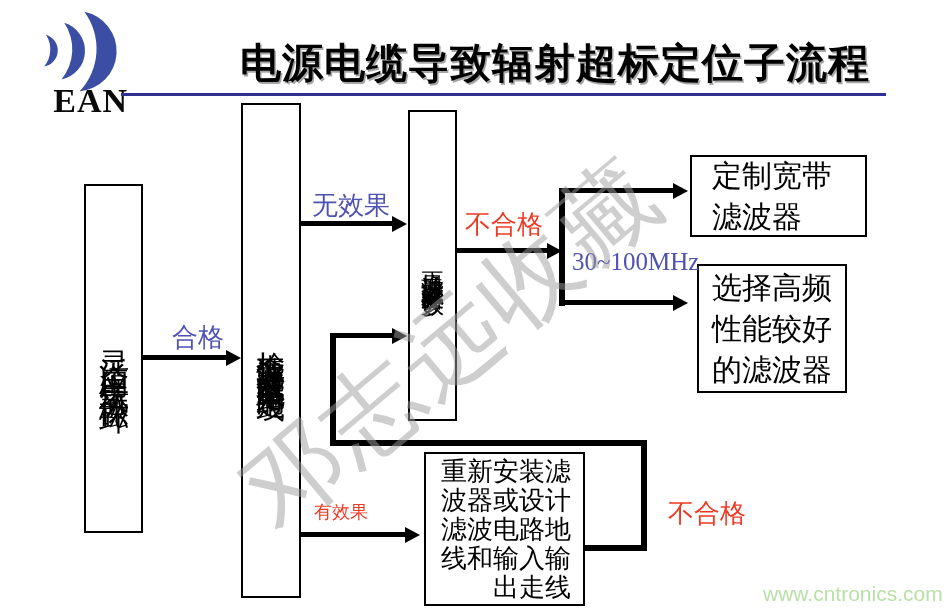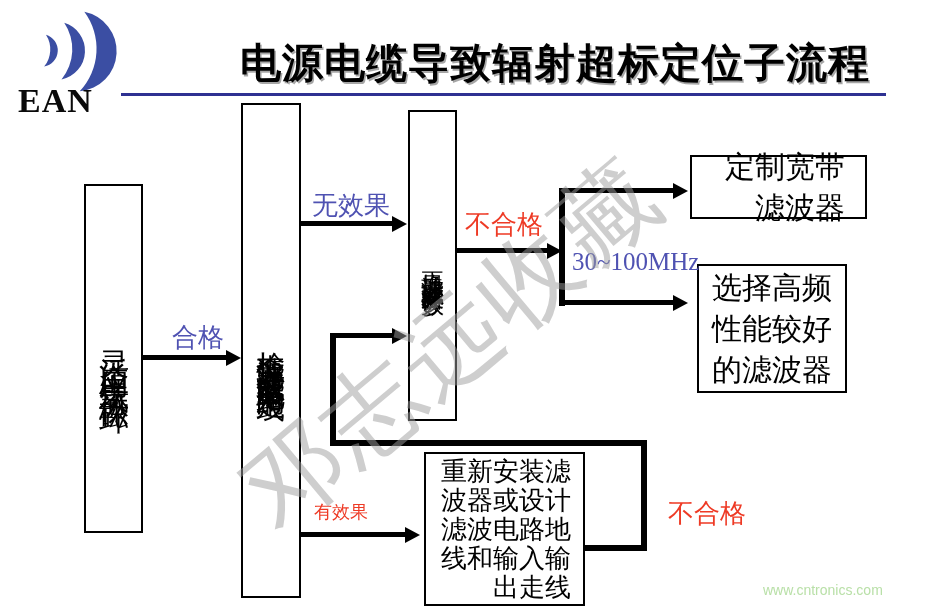--- a/index.html
+++ b/index.html
@@ -13,21 +13,21 @@
     font-family: "Liberation Serif", "DejaVu Serif", serif;
   }
 
   
   #logo { position: absolute; left: 18px; top: 8px; width: 110px; height: 112px; }
   #logo svg { position: absolute; left: 6px; top: 2px; }
   #logo .logo-text {
     position: absolute; left: 0px; top: 74px; width: 110px;
     font-family: "Liberation Serif", serif;
     font-weight: bold; font-size: 34px; letter-spacing: 1px;
-    color: #0a0a0a; text-align: left;
+    color: #0a0a0a; text-align: right;
   }
   #page-title {
     position: absolute; left: 150px; top: 36px; width: 720px;
     text-align: right;
     font-size: 41px; font-weight: bold; color: #000;
     letter-spacing: 1px;
     text-shadow: 1.5px 1.5px 0 rgba(0,0,0,0.35);
     white-space: nowrap;
   }
   #title-rule {
@@ -48,22 +48,22 @@
     writing-mode: vertical-rl;
     text-orientation: upright;
     white-space: nowrap;
   }
   #node-ferrite { left: 84px; top: 184px; width: 59px; height: 349px; }
   #node-ferrite .vtext { font-size: 30px; letter-spacing: 7px; }
   #node-check { left: 241px; top: 103px; width: 60px; height: 495px; }
   #node-check .vtext { font-size: 29px; letter-spacing: 3px; }
   #node-replace { left: 408px; top: 110px; width: 49px; height: 311px; }
   #node-replace .vtext { font-size: 23px; letter-spacing: 2px; }
-  #node-broadband { left: 690px; top: 155px; width: 177px; height: 64px;
-    font-size: 30px; line-height: 41px; text-align: right; padding: 0 20px; }
+  #node-broadband { left: 690px; top: 155px; width: 177px; height: 82px;
+    font-size: 30px; line-height: 41px; text-align: left; padding: 0 20px; }
   #node-select-hf { left: 697px; top: 264px; width: 150px; height: 129px;
     font-size: 30px; line-height: 41px; text-align: center; padding: 0 0; }
   #node-reinstall { left: 424px; top: 452px; width: 161px; height: 154px;
     font-size: 26px; line-height: 29px; text-align: right; padding: 2px 12px; }
 
   
   .cline { position: absolute; background: #000; z-index: 3; }
   .ah-right {
     position: absolute; width: 0; height: 0; z-index: 3;
     border-top: 8px solid transparent;
@@ -88,21 +88,21 @@
     position: absolute; left: 452px; top: 345px;
     transform: translate(-50%, -50%) rotate(-40deg);
     font-size: 98px; letter-spacing: 4px;
     color: rgba(158, 158, 158, 0.5);
     z-index: 20; white-space: nowrap;
     pointer-events: none;
   }
   #footer-url {
     position: absolute; left: 763px; top: 582px;
     font-family: "Liberation Sans", "DejaVu Sans", sans-serif;
-    font-size: 14px; color: #b9e0a8; z-index: 6; white-space: nowrap;
+    font-size: 21px; color: #b9e0a8; z-index: 6; white-space: nowrap;
   }
 </style>
 </head>
 <body>
 
 <div id="canvas">
 
   <div id="logo">
     <svg width="96" height="84" viewBox="0 0 105 92">
       <path d="M24 27 A18 18 0 0 1 22 62 A30 30 0 0 0 24 27 Z" fill="#3b4ea3"></path>

